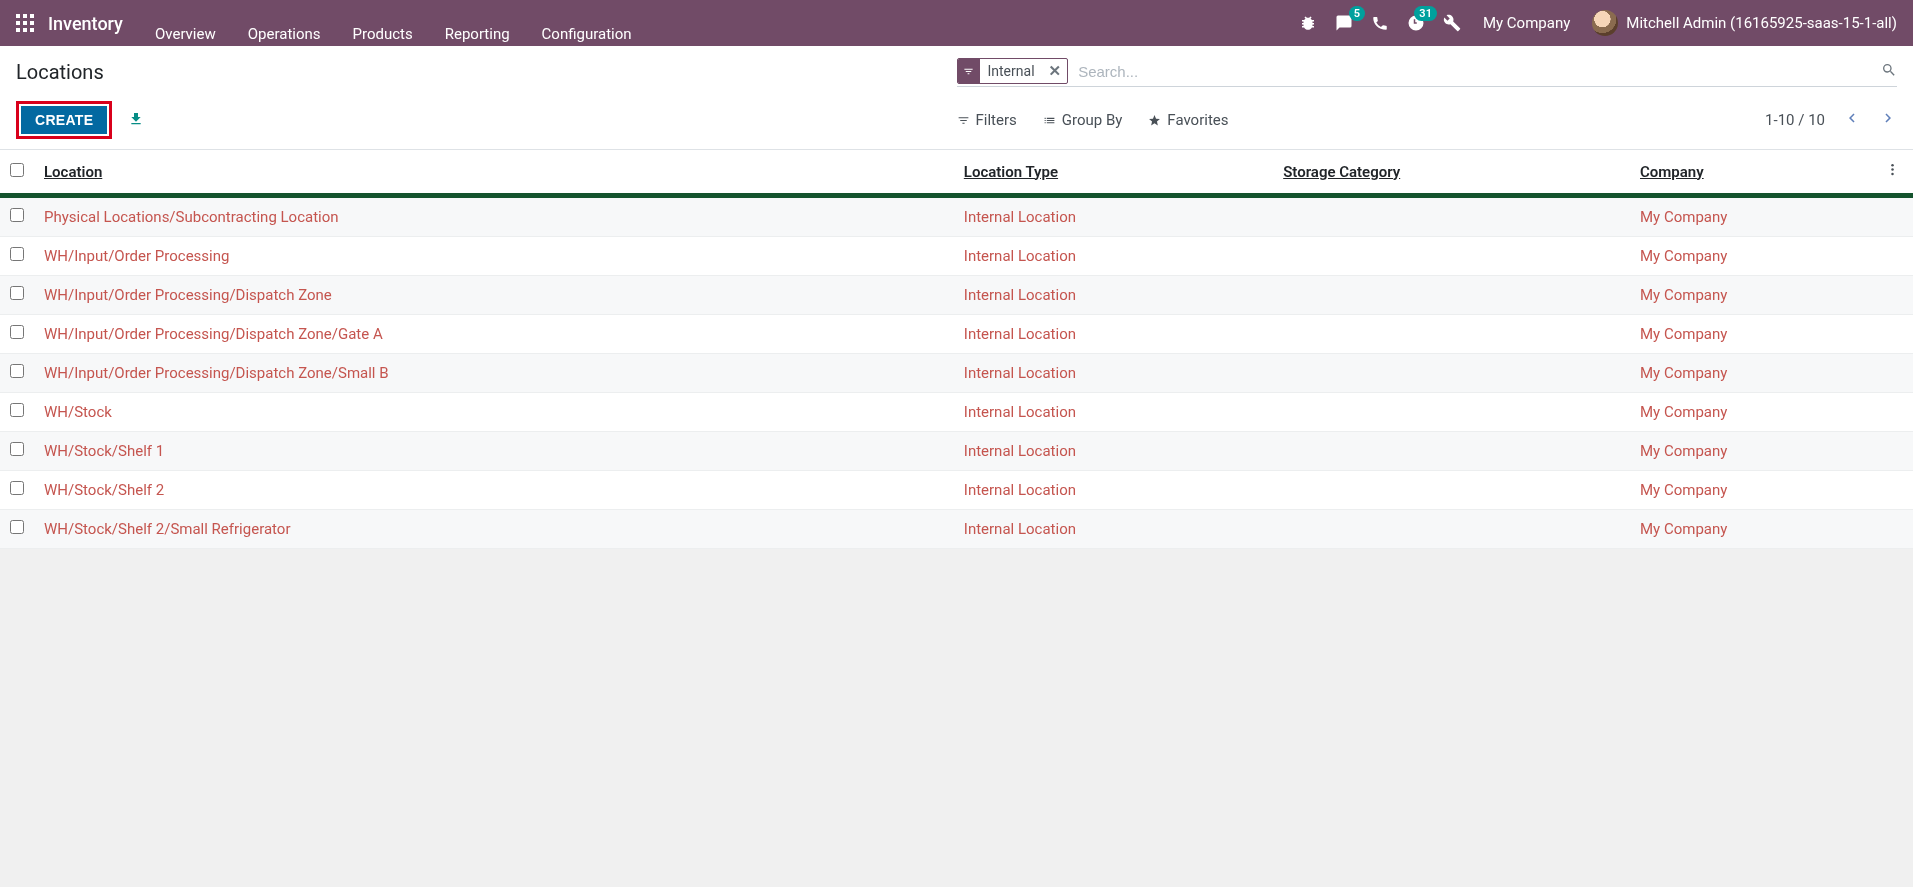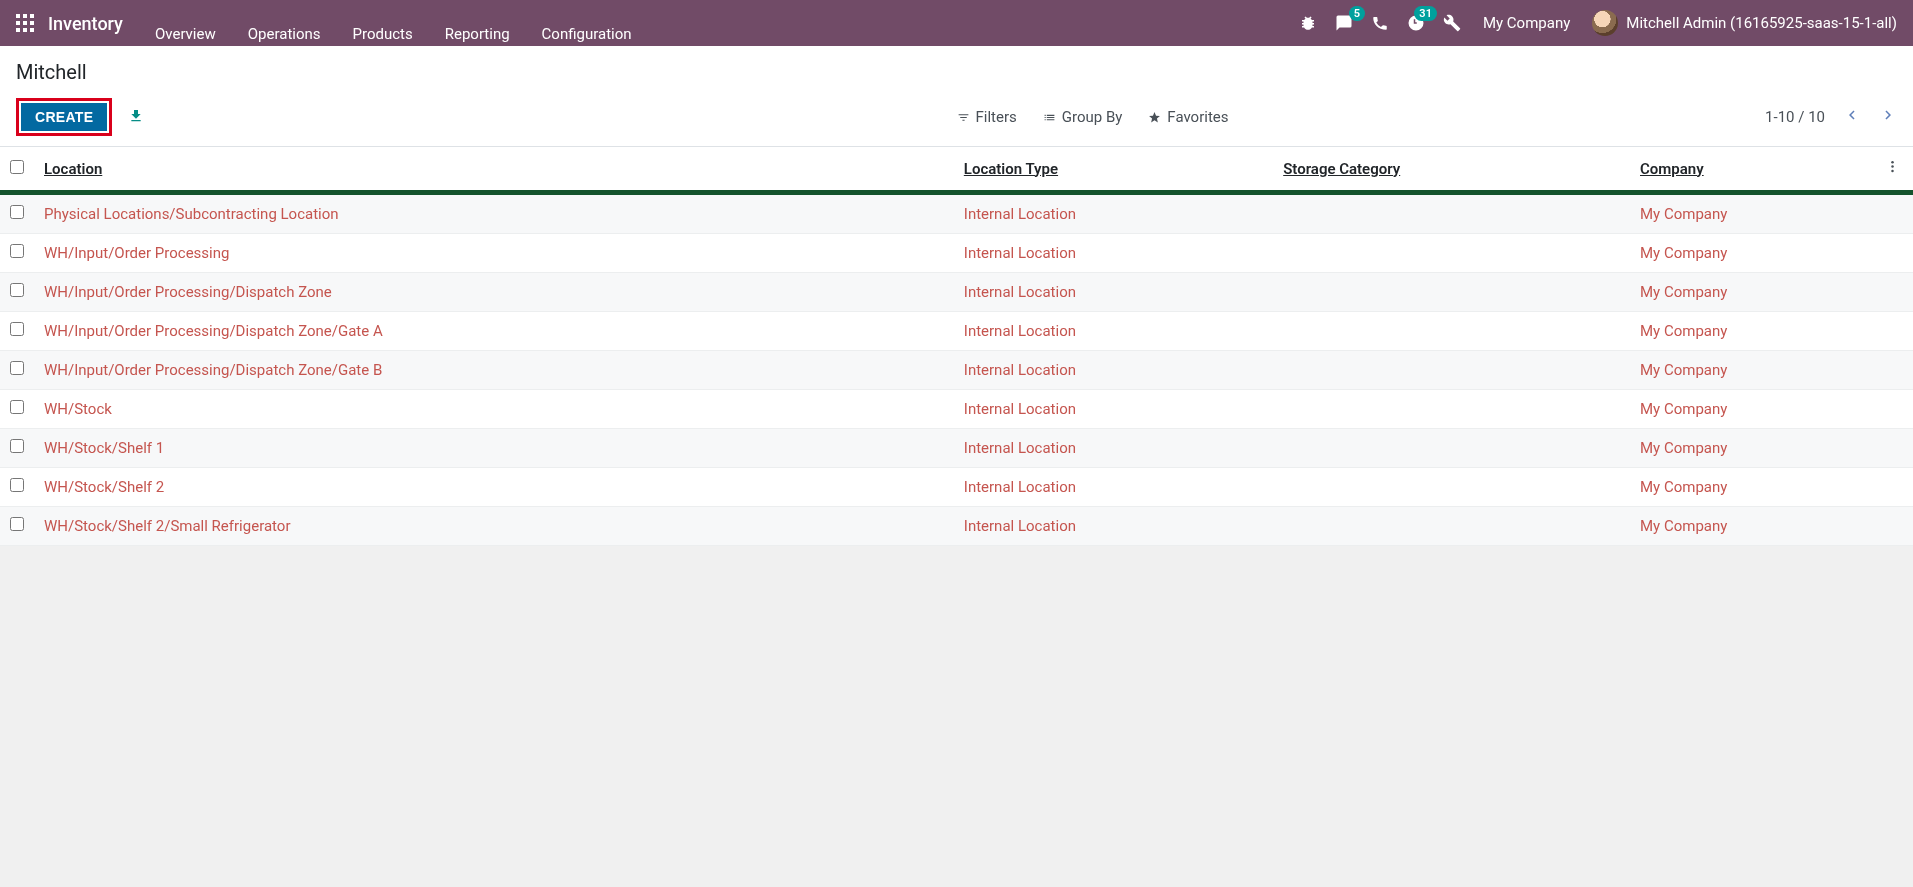--- a/index.html
+++ b/index.html
@@ -125,21 +125,38 @@
     <span class="company">My Company</span>
     <div class="user">
       <span class="avatar"></span>
       <span class="user-name">Mitchell Admin (16165925-saas-15-1-all)</span>
     </div>
   </div>
 </div>
 
 <div class="control-panel">
   <div class="cp-row1">
-    <div class="breadcrumb">Mitchell</div>
+    <div class="breadcrumb">Locations</div>
+    <div class="cp-search-wrap">
+      <span class="facet">
+        <span class="facet-icon">
+          <svg viewBox="0 0 24 24">
+              <path d="M10 18h4v-2h-4v2zM3 6v2h18V6H3zm3 7h12v-2H6v2z"></path>
+            </svg>
+        </span>
+        <span class="facet-label">Internal</span>
+        <span class="facet-remove">✕</span>
+      </span>
+      <input class="search-input" placeholder="Search..." style="">
+      <span class="search-go">
+        <svg viewBox="0 0 24 24">
+            <path d="M15.5 14h-.79l-.28-.27A6.471 6.471 0 0 0 16 9.5 6.5 6.5 0 1 0 9.5 16c1.61 0 3.09-.59 4.23-1.57l.27.28v.79l5 4.99L20.49 19l-4.99-5zM9.5 14A4.5 4.5 0 1 1 14 9.5 4.5 4.5 0 0 1 9.5 14z"></path>
+          </svg>
+      </span>
+    </div>
   </div>
   <div class="cp-row2">
     <div class="cp-left">
       <span class="highlight-box">
         <button class="btn-create">CREATE</button>
       </span>
       <span class="download-btn">
         <svg viewBox="0 0 24 24">
             <path d="M19 9h-4V3H9v6H5l7 7 7-7zM5 18v2h14v-2H5z"></path>
           </svg>
@@ -229,21 +246,21 @@
         <tr>
           <td class="chk"><input type="checkbox" style=""></td>
           <td class="col-loc"><a class="rec">WH/Input/Order Processing/Dispatch Zone/Gate A</a></td>
           <td class="col-type"><a class="rec">Internal Location</a></td>
           <td class="col-cat"></td>
           <td class="col-comp"><a class="rec">My Company</a></td>
           <td class="col-menu"></td>
         </tr>
         <tr>
           <td class="chk"><input type="checkbox" style=""></td>
-          <td class="col-loc"><a class="rec">WH/Input/Order Processing/Dispatch Zone/Gate B</a></td>
+          <td class="col-loc"><a class="rec">WH/Input/Order Processing/Dispatch Zone/Small B</a></td>
           <td class="col-type"><a class="rec">Internal Location</a></td>
           <td class="col-cat"></td>
           <td class="col-comp"><a class="rec">My Company</a></td>
           <td class="col-menu"></td>
         </tr>
         <tr>
           <td class="chk"><input type="checkbox" style=""></td>
           <td class="col-loc"><a class="rec">WH/Stock</a></td>
           <td class="col-type"><a class="rec">Internal Location</a></td>
           <td class="col-cat"></td>

